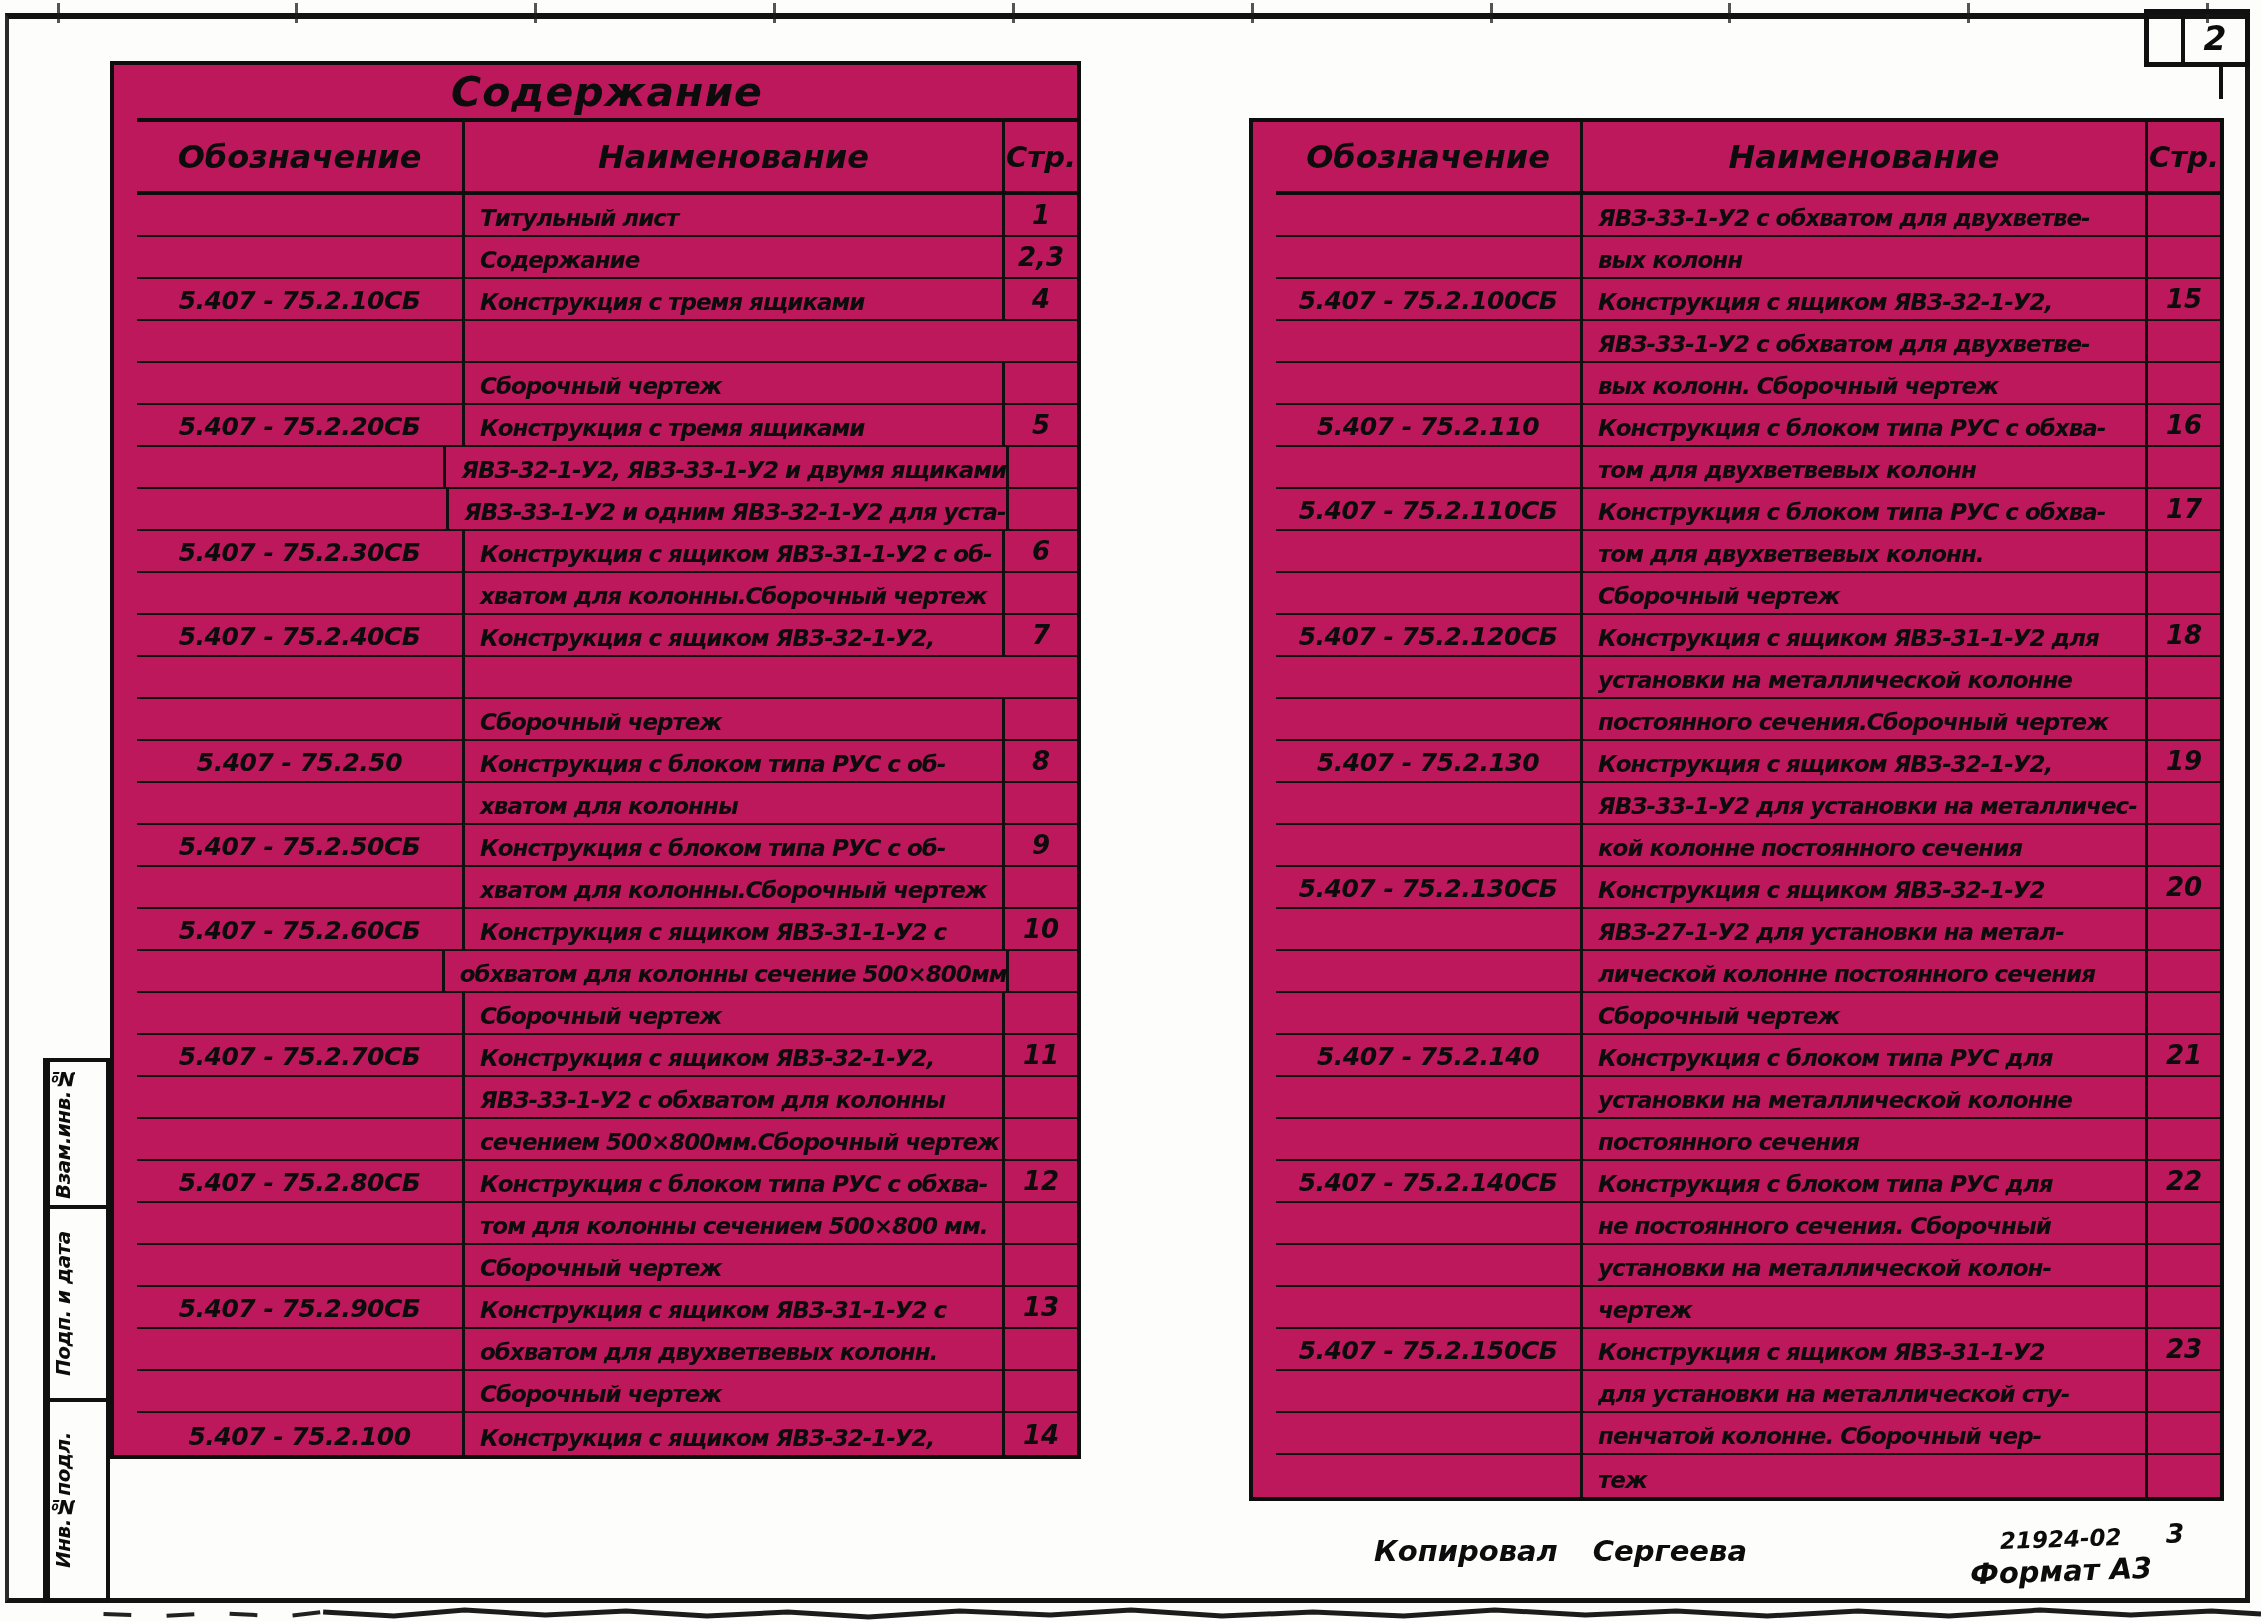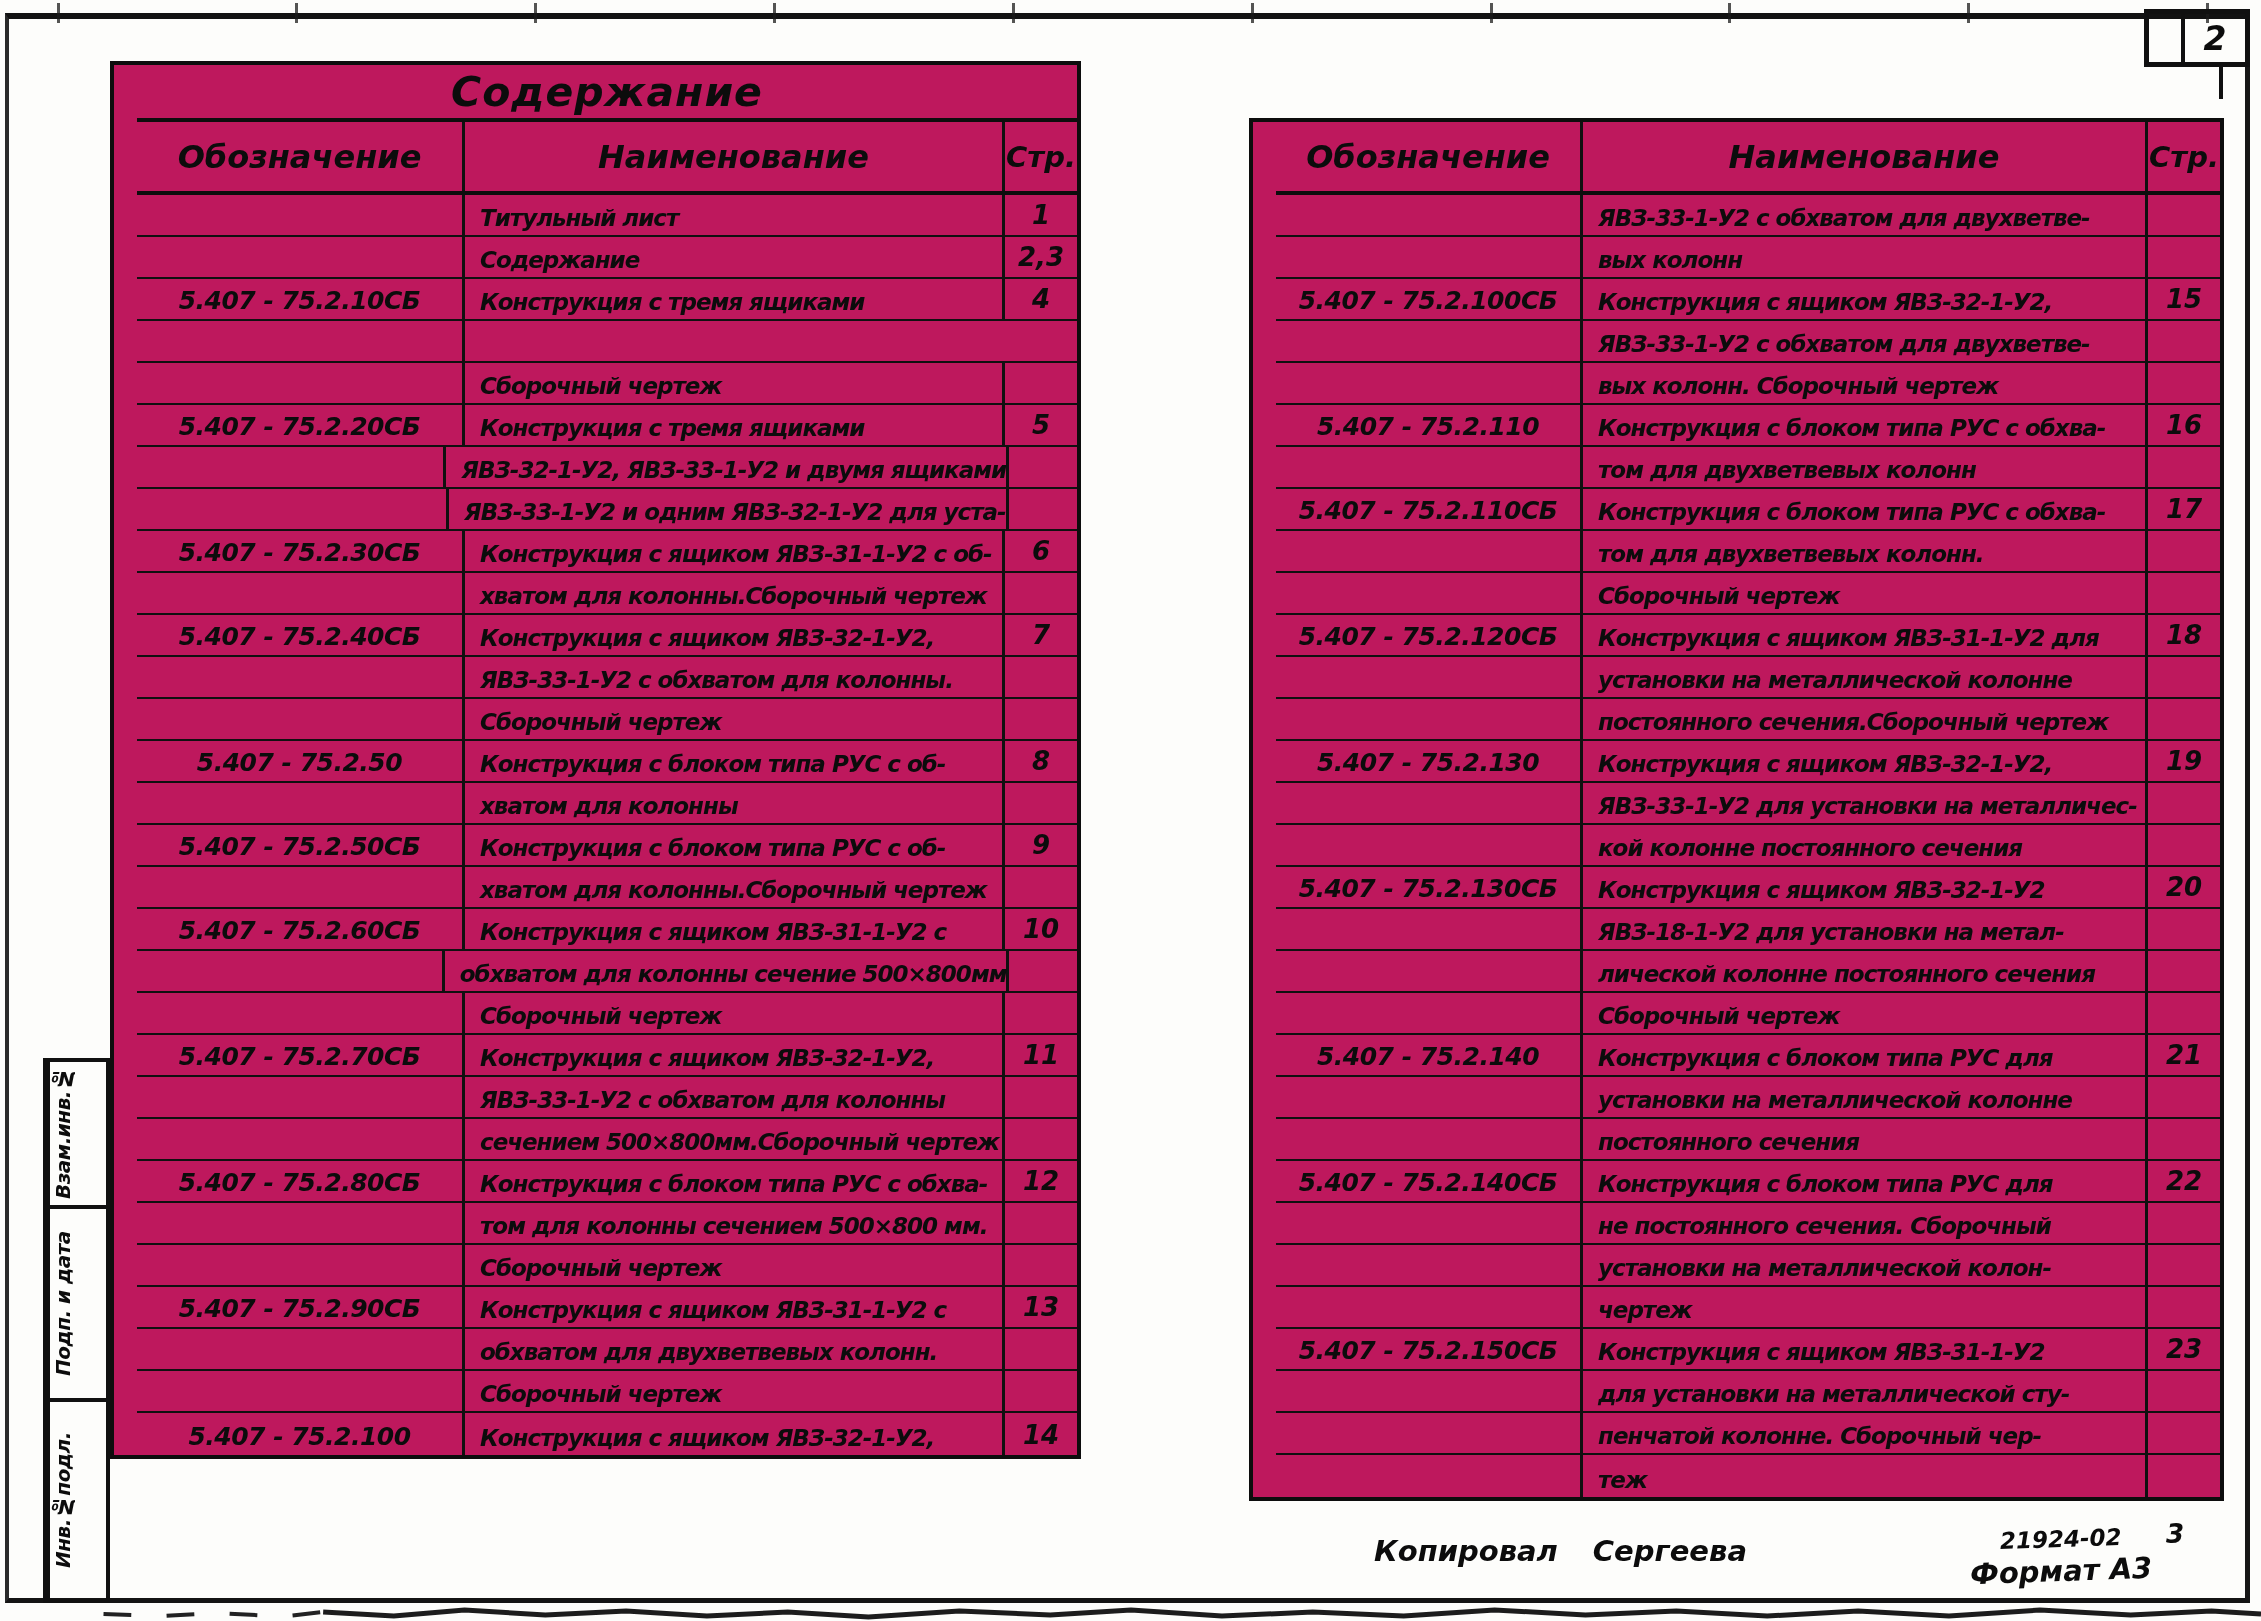--- a/index.html
+++ b/index.html
@@ -166,21 +166,20 @@
         <div class="cell cname hw">хватом для колонны.Сборочный чертеж</div>
         <div class="cell cpage hw"></div>
       </div>
         <div class="trow">
         <div class="cell cdes hw">5.407 - 75.2.40СБ</div>
         <div class="cell cname hw">Конструкция с ящиком ЯВЗ-32-1-У2,</div>
         <div class="cell cpage hw">7</div>
       </div>
         <div class="trow">
         <div class="cell cdes hw"></div>
-        <div class="cell cname hw">ЯВЗ-33-1-У2 с обхватом для колонны.</div>
         <div class="cell cpage hw"></div>
       </div>
         <div class="trow">
         <div class="cell cdes hw"></div>
         <div class="cell cname hw">Сборочный чертеж</div>
         <div class="cell cpage hw"></div>
       </div>
         <div class="trow">
         <div class="cell cdes hw">5.407 - 75.2.50</div>
         <div class="cell cname hw">Конструкция с блоком типа РУС с  об-</div>
@@ -357,21 +356,21 @@
         <div class="cell cname hw">кой колонне постоянного сечения</div>
         <div class="cell cpage hw"></div>
       </div>
         <div class="trow">
         <div class="cell cdes hw">5.407 - 75.2.130СБ</div>
         <div class="cell cname hw">Конструкция с ящиком ЯВЗ-32-1-У2</div>
         <div class="cell cpage hw">20</div>
       </div>
         <div class="trow">
         <div class="cell cdes hw"></div>
-        <div class="cell cname hw">ЯВЗ-18-1-У2 для установки на метал-</div>
+        <div class="cell cname hw">ЯВЗ-27-1-У2 для установки на метал-</div>
         <div class="cell cpage hw"></div>
       </div>
         <div class="trow">
         <div class="cell cdes hw"></div>
         <div class="cell cname hw">лической колонне постоянного сечения</div>
         <div class="cell cpage hw"></div>
       </div>
         <div class="trow">
         <div class="cell cdes hw"></div>
         <div class="cell cname hw">Сборочный чертеж</div>

